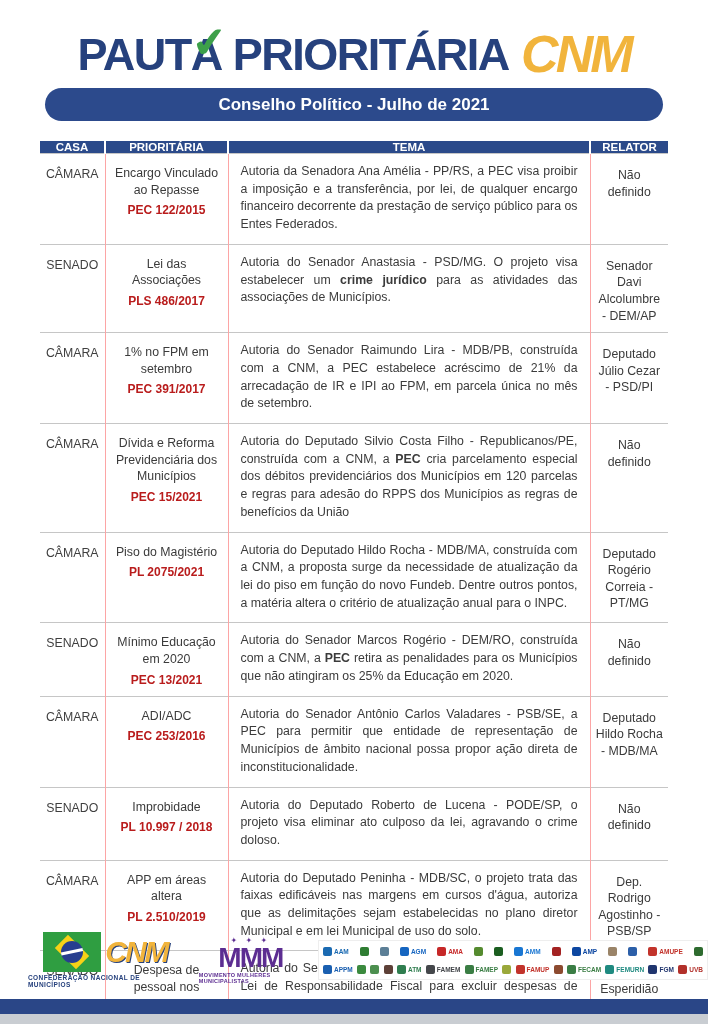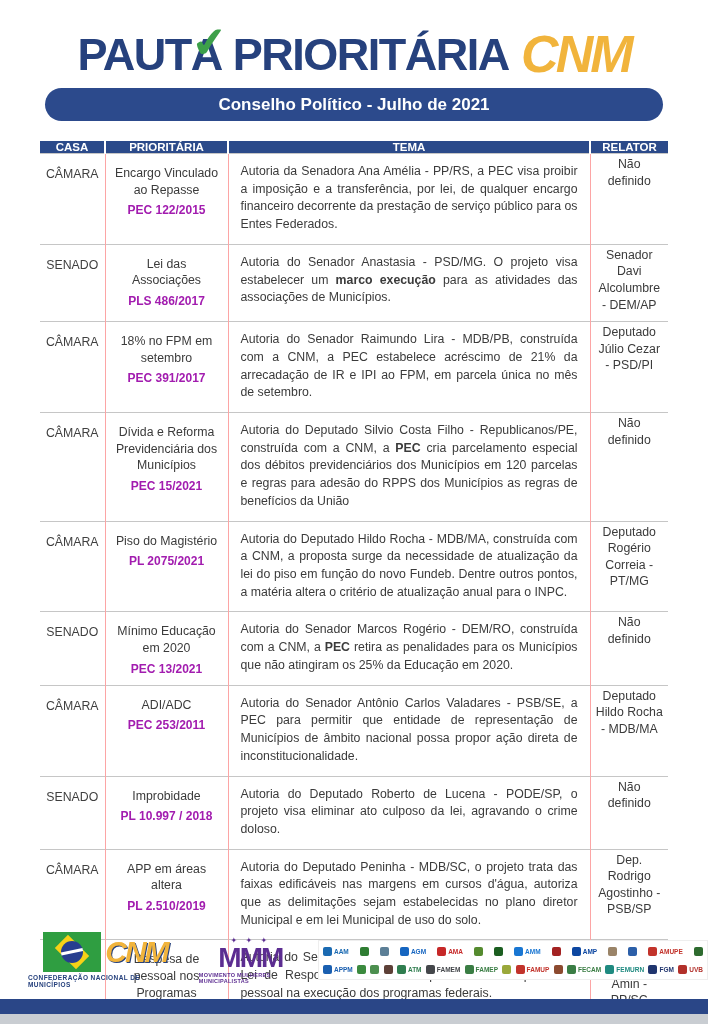--- a/index.html
+++ b/index.html
@@ -74,24 +74,24 @@
   table.priority tbody td {
     border-top: 1px solid #c6c6c6;
     vertical-align: top;
     font-size: 12.3px;
   }
   table.priority tbody tr:last-child td { border-bottom: 1px solid #c6c6c6; }
   table.priority tbody td + td { border-left: 1px solid #fca5a5; }
 
   td.casa { text-align: center; padding: 13px 3px 8px 3px; font-size: 12px; color: #3f3f3f; }
   td.prop { text-align: center; padding: 11px 8px 8px 8px; line-height: 1.35; }
-  .prop-code { color: #a21caf; font-weight: 700; margin-top: 4px; font-size: 12px; }
+  .prop-code { color: #b91c1c; font-weight: 700; margin-top: 4px; font-size: 12px; }
   td.tema { padding: 9px 12px 10px 12px; text-align: justify; line-height: 1.44; color: #3b3b3b; }
   td.tema b { font-weight: 700; }
-  td.relator { text-align: center; padding: 2px 5px 8px 5px; font-size: 12px; line-height: 1.35; }
+  td.relator { text-align: center; padding: 13px 5px 8px 5px; font-size: 12px; line-height: 1.35; }
 
   
   .footer {
     position: absolute;
     left: 0; right: 0;
     top: 928px;
     height: 64px;
     display: flex;
     align-items: center;
     justify-content: flex-start;
@@ -191,31 +191,31 @@
 
     <tr>
       <td class="casa">
         <div>SENADO</div>
 
       </td>
       <td class="prop">
         <div>Lei das Associações</div>
         <div class="prop-code">PLS 486/2017</div>
       </td>
-      <td class="tema"><span>Autoria do Senador Anastasia - PSD/MG. O projeto visa estabelecer um </span><b>marco execução</b><span> para as atividades das associações de Municípios.</span></td>
+      <td class="tema"><span>Autoria do Senador Anastasia - PSD/MG. O projeto visa estabelecer um </span><b>crime jurídico</b><span> para as atividades das associações de Municípios.</span></td>
       <td class="relator">Senador Davi Alcolumbre - DEM/AP</td>
     </tr>
 
     <tr>
       <td class="casa">
         <div>CÂMARA</div>
 
       </td>
       <td class="prop">
-        <div>18% no FPM em setembro</div>
+        <div>1% no FPM em setembro</div>
         <div class="prop-code">PEC 391/2017</div>
       </td>
       <td class="tema"><span>Autoria do Senador Raimundo Lira - MDB/PB, construída com a CNM, a PEC estabelece acréscimo de 21% da arrecadação de IR e IPI ao FPM, em parcela única no mês de setembro.</span></td>
       <td class="relator">Deputado Júlio Cezar - PSD/PI</td>
     </tr>
 
     <tr>
       <td class="casa">
         <div>CÂMARA</div>
 
@@ -254,21 +254,21 @@
       <td class="relator">Não definido</td>
     </tr>
 
     <tr>
       <td class="casa">
         <div>CÂMARA</div>
 
       </td>
       <td class="prop">
         <div>ADI/ADC</div>
-        <div class="prop-code">PEC 253/2011</div>
+        <div class="prop-code">PEC 253/2016</div>
       </td>
       <td class="tema"><span>Autoria do Senador Antônio Carlos Valadares - PSB/SE, a PEC para permitir que entidade de representação de Municípios de âmbito nacional possa propor ação direta de inconstitucionalidade.</span></td>
       <td class="relator">Deputado Hildo Rocha - MDB/MA</td>
     </tr>
 
     <tr>
       <td class="casa">
         <div>SENADO</div>
 
       </td>

